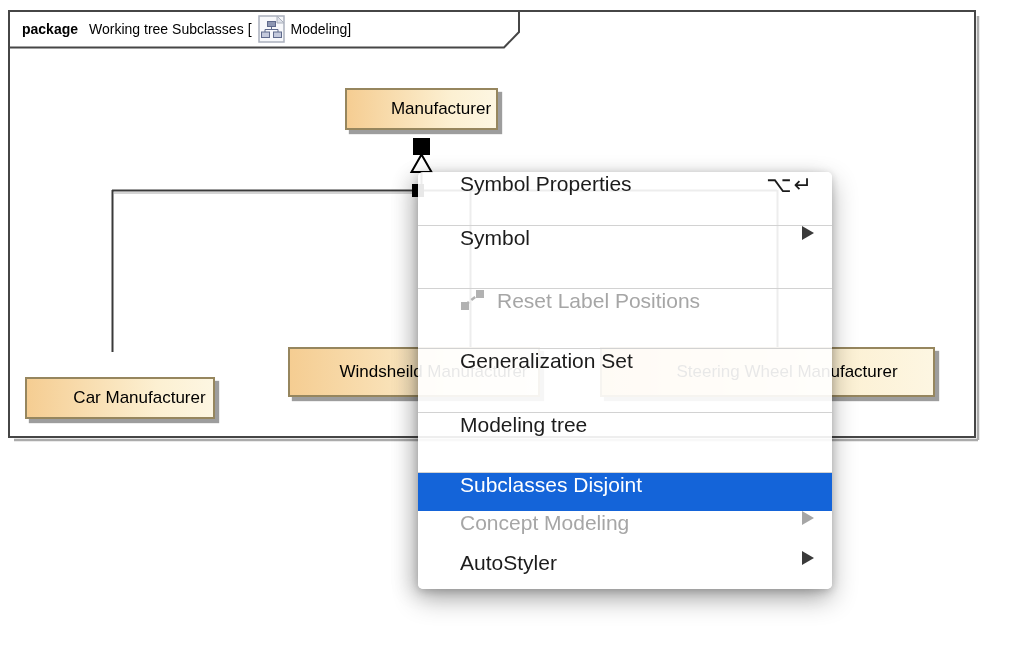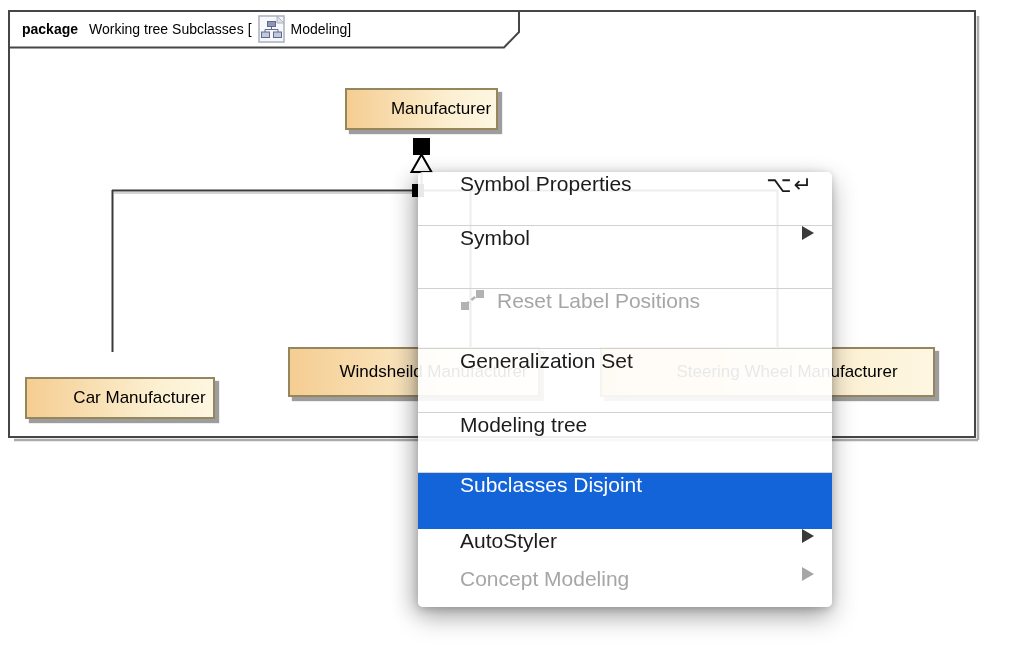--- a/index.html
+++ b/index.html
@@ -143,28 +143,28 @@
       <span class="lbl">Generalization Set</span>
     </div>
     <div class="sep"></div>
 
     <div class="mi" style="height:59px">
       <span class="lbl">Modeling tree</span>
     </div>
     <div class="sep"></div>
 
 
-    <div class="mi highlight" style="height:56px">
+    <div class="mi highlight" style="height:38px">
       <span class="lbl">Subclasses Disjoint</span>
+    </div>
+
+    <div class="mi disabled" style="height:40px">
+      <span class="lbl">Concept Modeling</span>
+      <span class="subarrow gray"></span>
     </div>
 
     <div class="mi" style="height:38px">
       <span class="lbl">AutoStyler</span>
       <span class="subarrow"></span>
     </div>
 
-    <div class="mi disabled" style="height:40px">
-      <span class="lbl">Concept Modeling</span>
-      <span class="subarrow gray"></span>
-    </div>
-
   </div>
 </div>
 
 </body></html>

